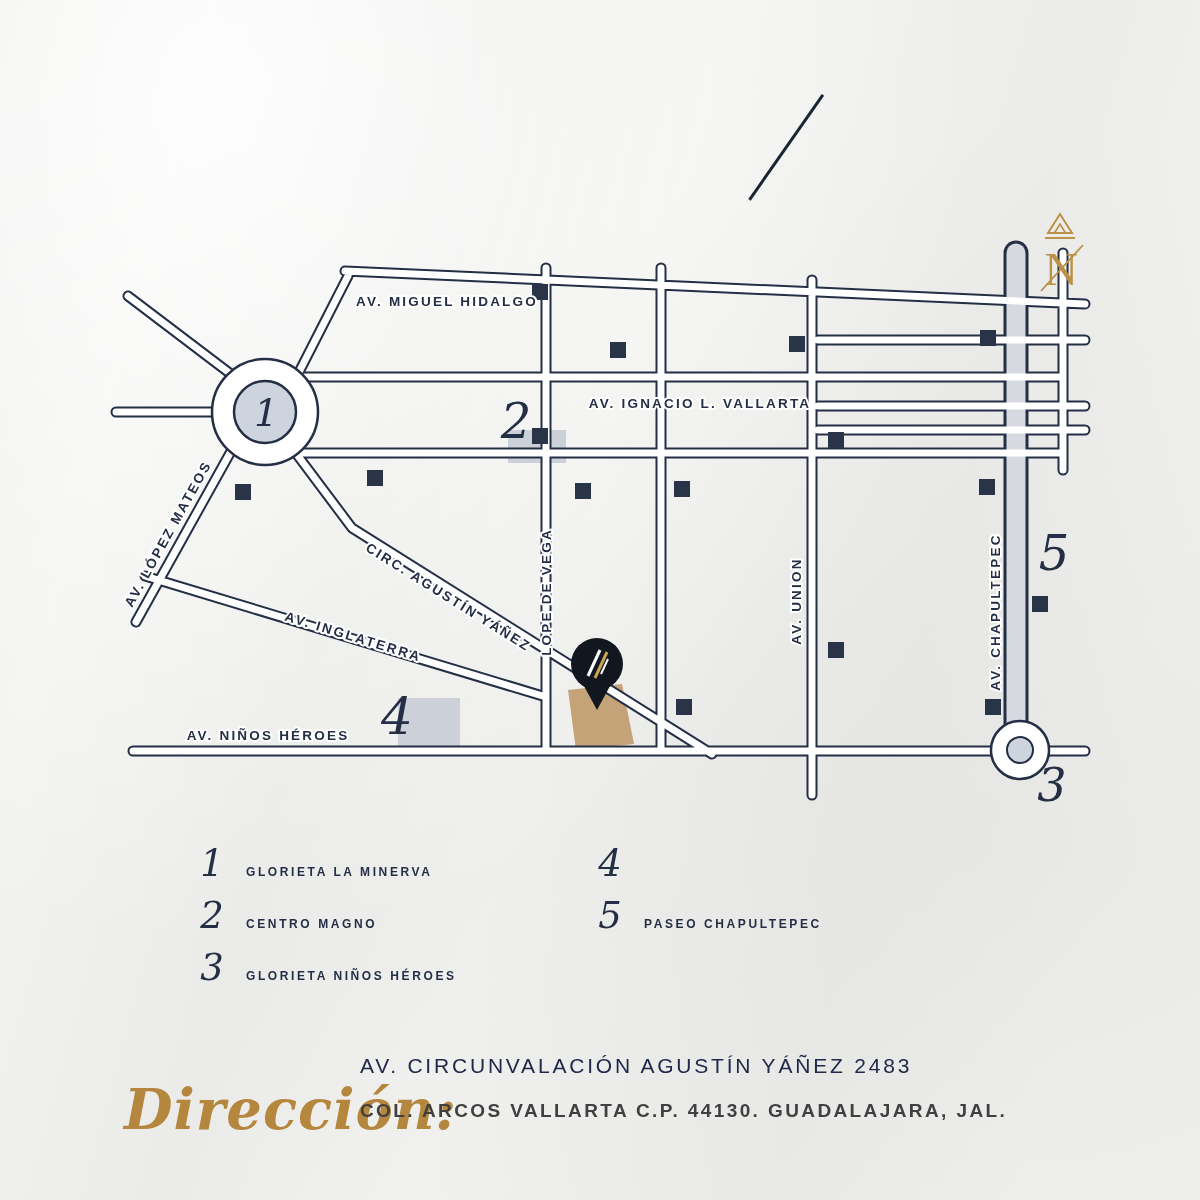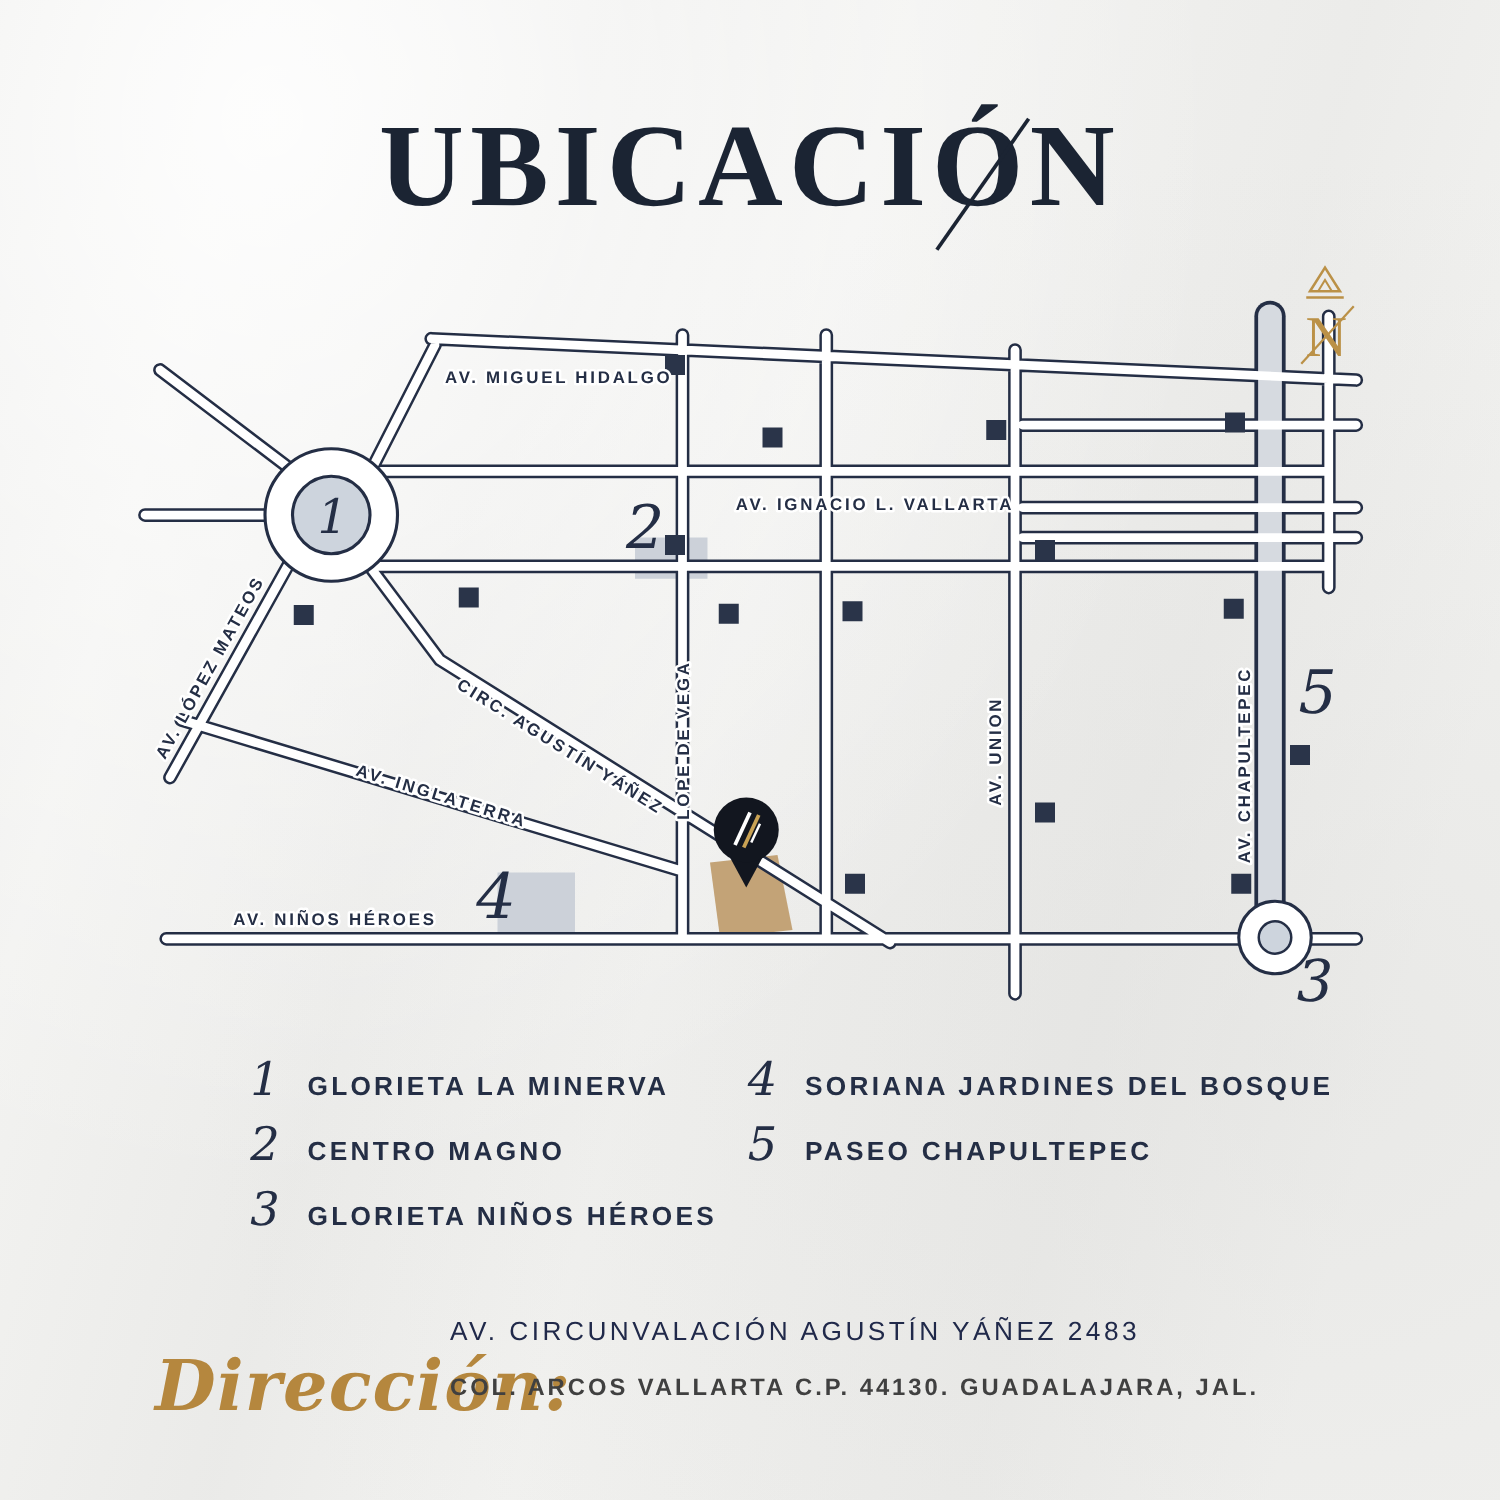--- a/index.html
+++ b/index.html
@@ -58,21 +58,21 @@
   .legend-col.left  { left:194px; }
   .legend-col.right { left:592px; }
   .lrow { display:flex; align-items:baseline; height:52px; }
   .lnum {
     width:36px; text-align:center;
     font-family:"DejaVu Serif", serif; font-style:italic;
     font-size:37px; color:#242e45;
   }
   .llabel {
     margin-left:16px;
-    font-weight:bold; font-size:21px;
+    font-weight:bold; font-size:12px;
     letter-spacing:2.6px; color:#242e45;
   }
   .lsquare {
     width:18px; height:18px; background:#2a3449;
     align-self:center; margin-left:9px; margin-right:9px;
   }
 
   .dir-label {
     position:absolute; left:124px; top:1076px;
     font-family:"DejaVu Serif", serif; font-style:italic; font-weight:700;
@@ -85,21 +85,20 @@
   .addr-line2 {
     position:absolute; left:360px; top:1100px;
     font-weight:bold; font-size:19px; letter-spacing:2.4px; color:#404040;
   }
 </style>
 </head>
 <body>
 
 <div class="page">
 
-  <h1 class="title">UBICACIÓN</h1>
   <div class="title-slash"></div>
 
   <svg class="map" viewBox="0 0 1200 1200" xmlns="http://www.w3.org/2000/svg">
 
     <g>
       <rect x="508" y="430" width="58" height="33" fill="#ccd1d9"></rect>
       <rect x="398" y="698" width="62" height="48" fill="#ccd1d9"></rect>
       <path d="M568 690 L622 684 L634 744 L576 750 Z" fill="#c3a377"></path>
     </g>
 
@@ -220,21 +219,20 @@
         <span class="llabel">CENTRO MAGNO</span>
       </div>
       <div class="lrow">
         <span class="lnum">3</span>
         <span class="llabel">GLORIETA NIÑOS HÉROES</span>
       </div>
     </div>
     <div class="legend-col right">
       <div class="lrow">
         <span class="lnum">4</span>
-        <span class="llabel">SORIANA JARDINES DEL BOSQUE</span>
       </div>
       <div class="lrow">
         <span class="lnum">5</span>
         <span class="llabel">PASEO CHAPULTEPEC</span>
       </div>
     </div>
   </div>
 
   <div class="address">
     <div class="dir-label">Dirección:</div>

